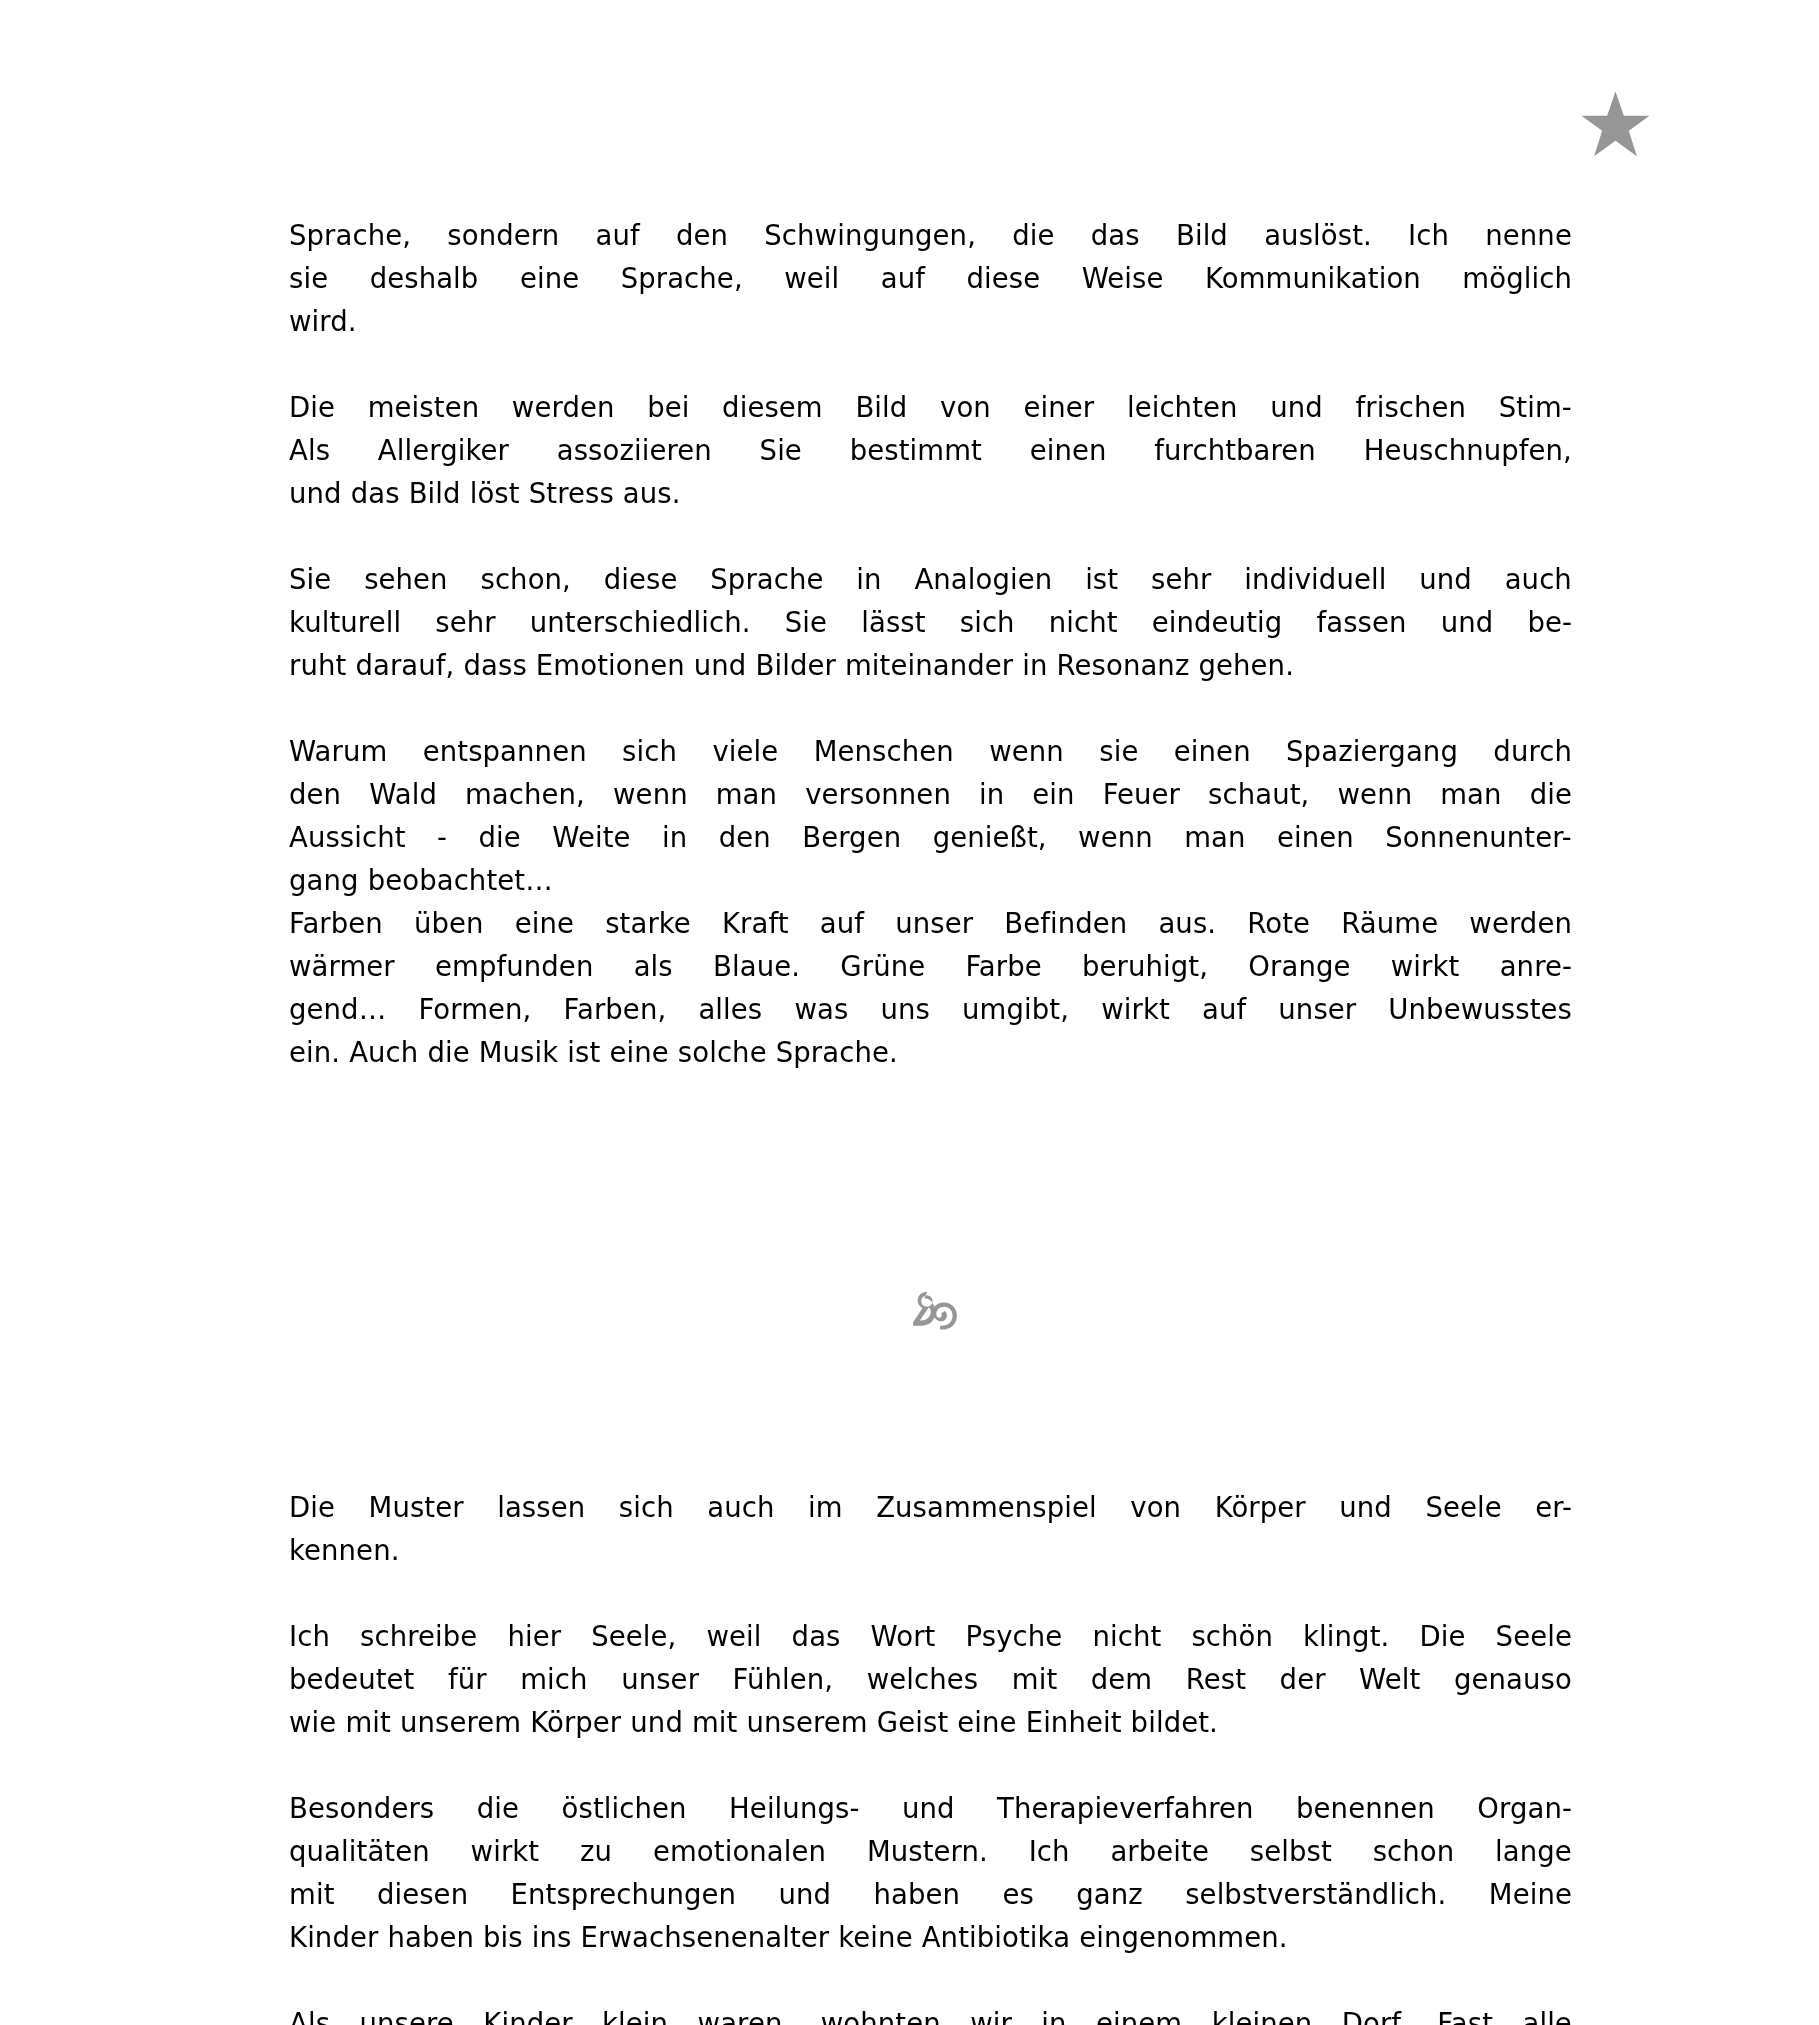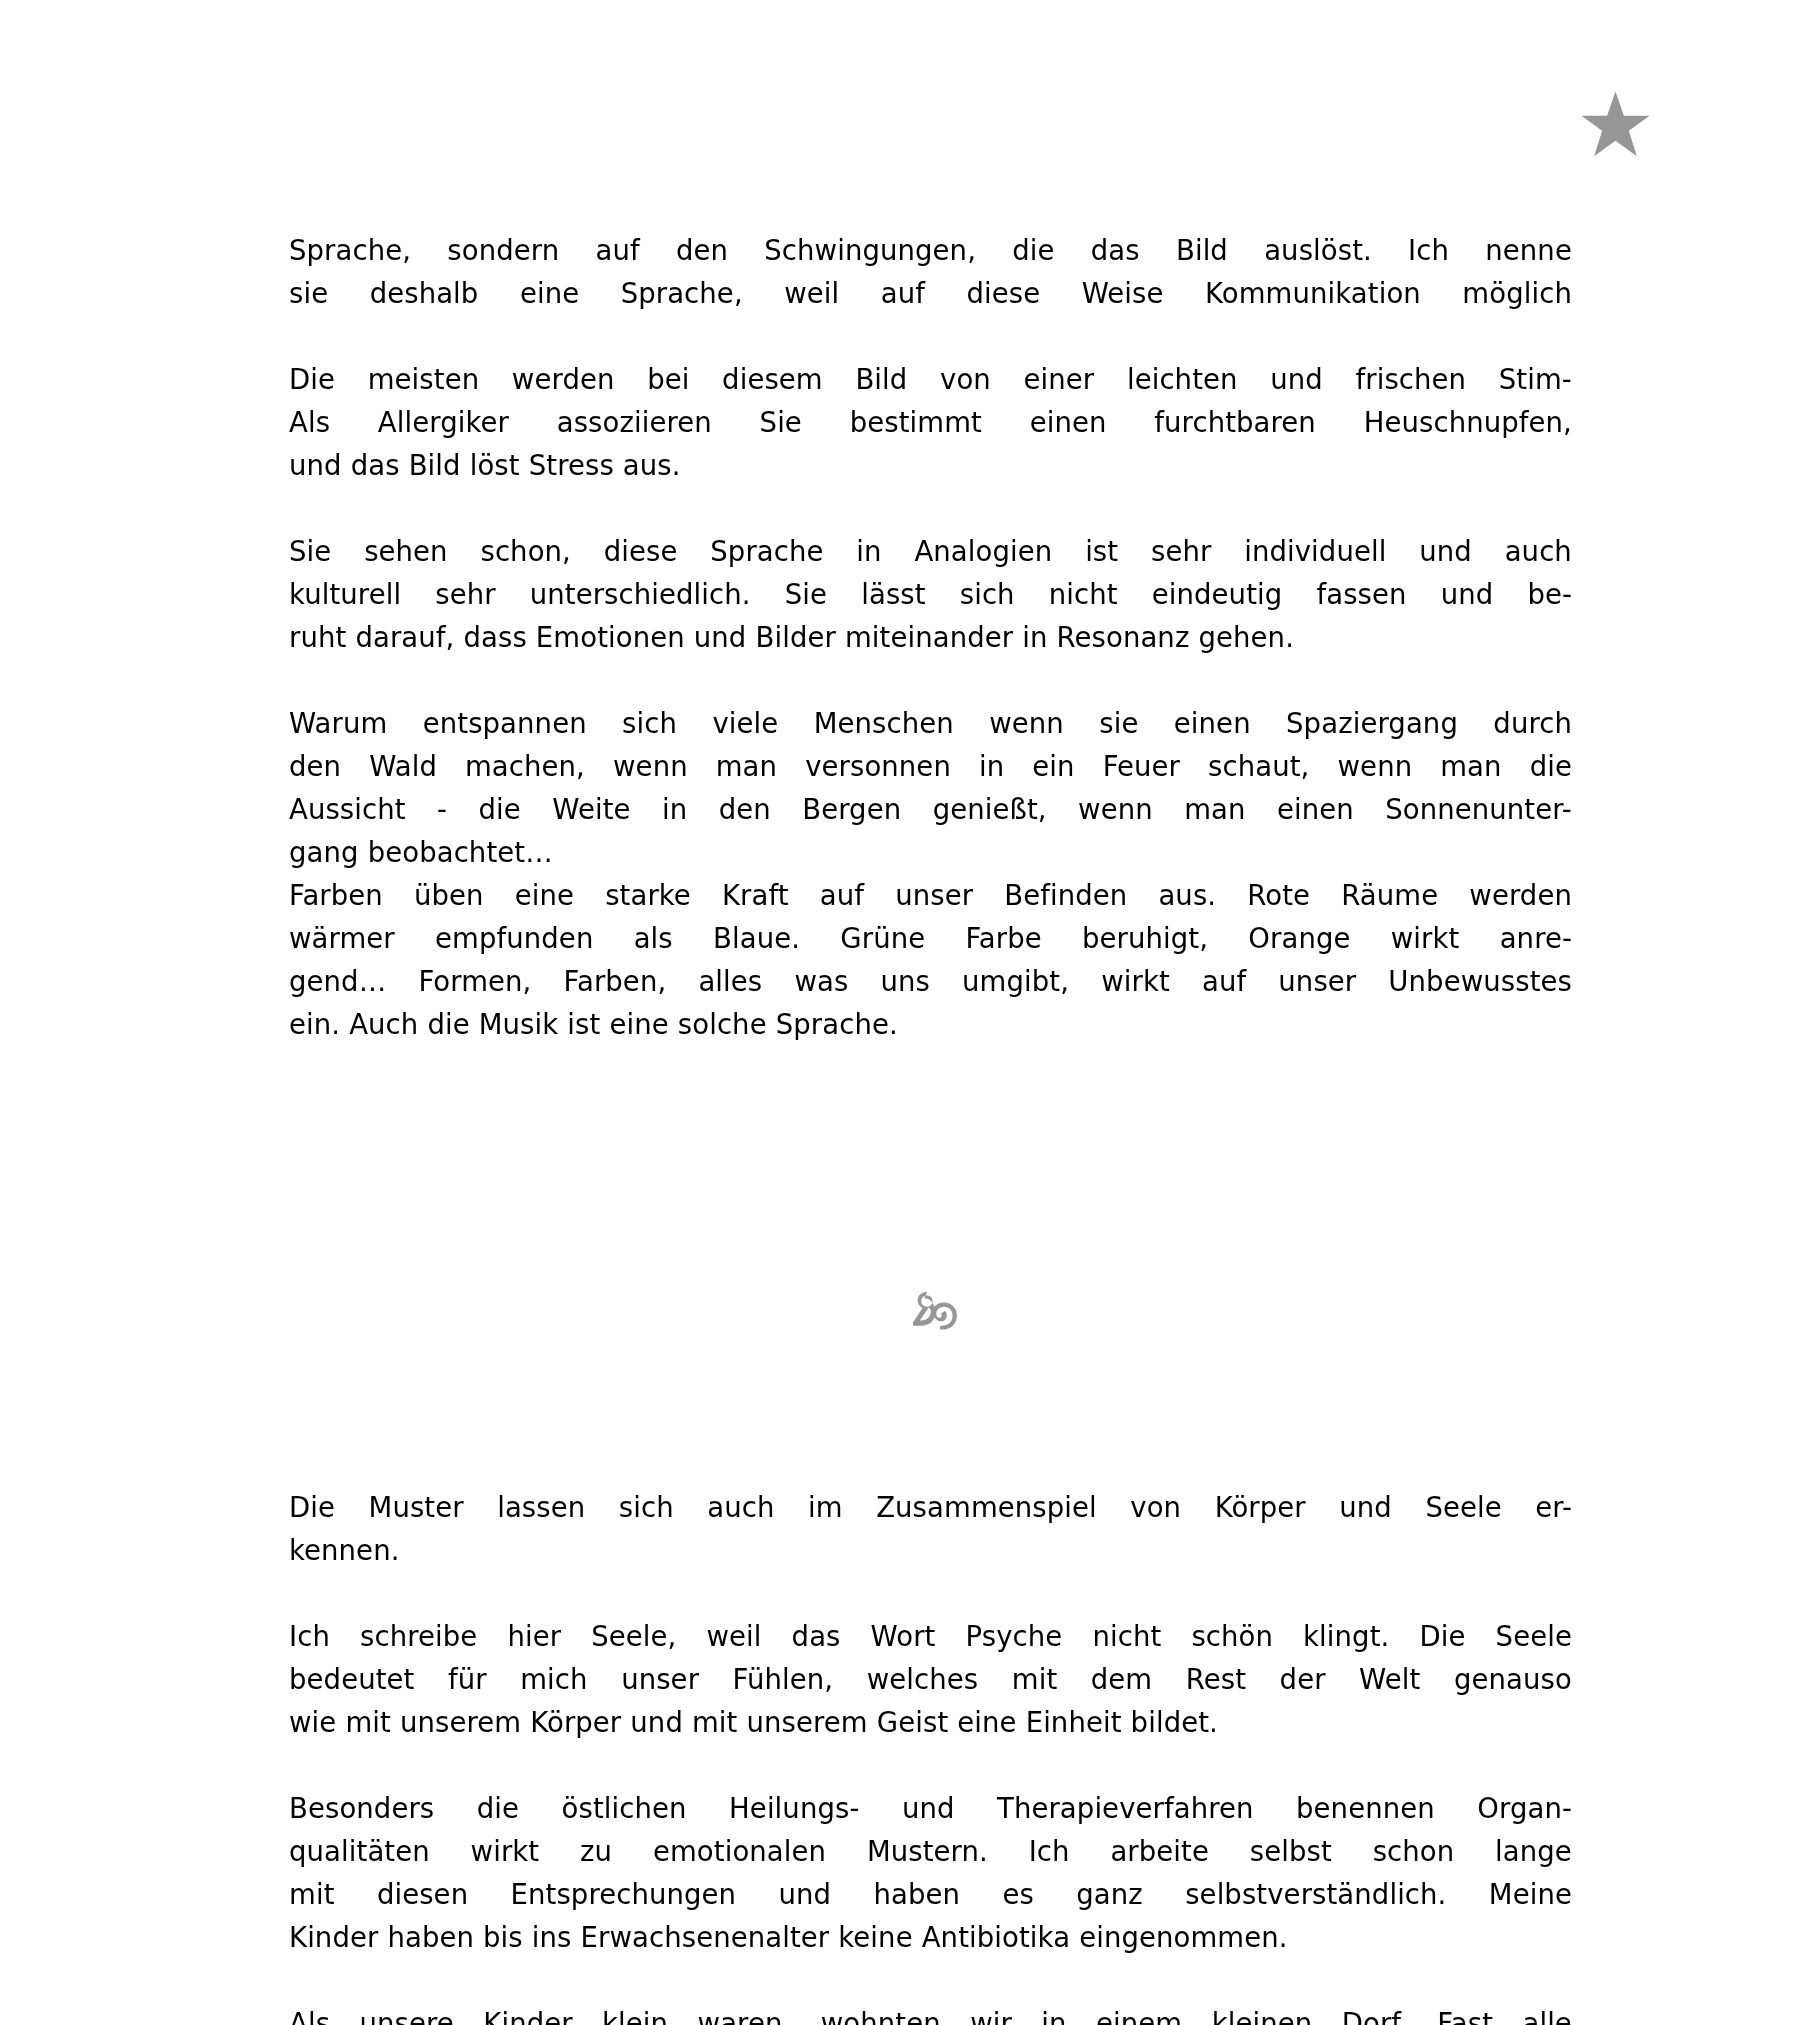--- a/index.html
+++ b/index.html
@@ -27,21 +27,21 @@
     top: 90px;
     width: 71px;
     height: 68px;
   }
   .star-mark svg { display: block; width: 100%; height: 100%; }
 
   
   .text-column {
     position: absolute;
     left: 289px;
-    top: 229px;
+    top: 214px;
     width: 1283px;
   }
 
   .para {
     margin: 0 0 0 0;
     text-align: justify;
     text-justify: inter-word;
     font-size: 27.5px;
     line-height: 43px;
     letter-spacing: 0.1px;
@@ -119,20 +119,21 @@
           <span>deshalb</span>
           <span>eine</span>
           <span>Sprache,</span>
           <span>weil</span>
           <span>auf</span>
           <span>diese</span>
           <span>Weise</span>
           <span>Kommunikation</span>
           <span>möglich</span>
         </div>
+        <div class="line">wird.</div>
       </div>
       <div class="gap-para"></div>
       <div class="para">
         <div class="line justified">
           <span>Die</span>
           <span>meisten</span>
           <span>werden</span>
           <span>bei</span>
           <span>diesem</span>
           <span>Bild</span>

